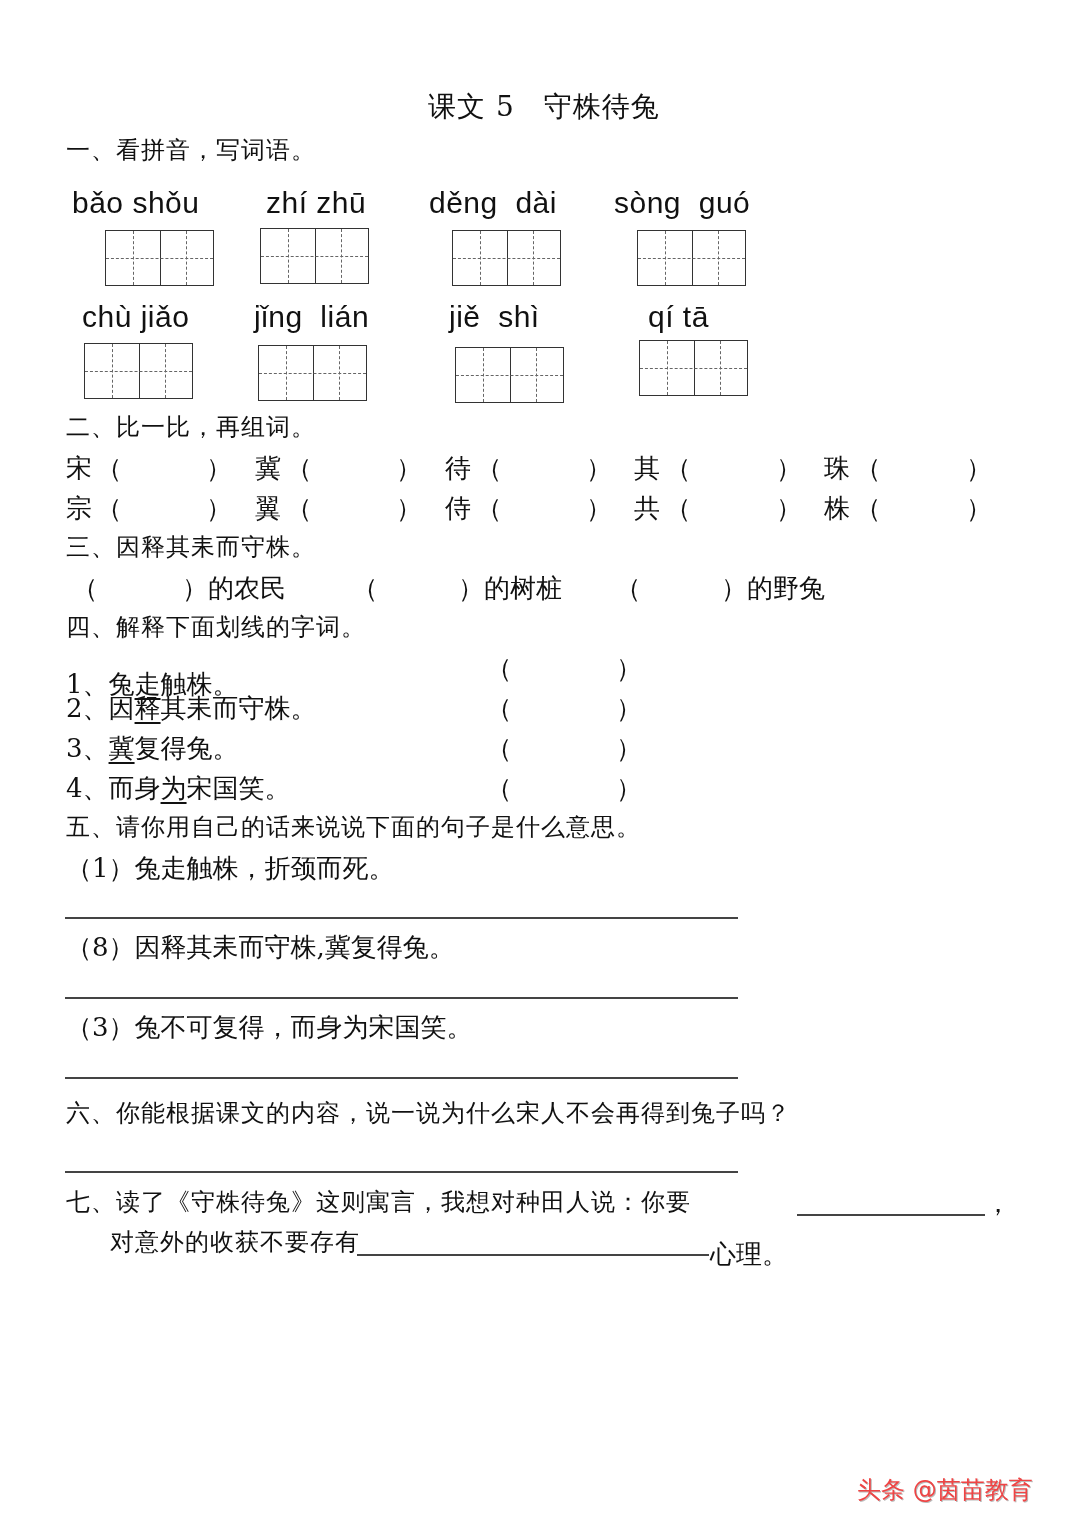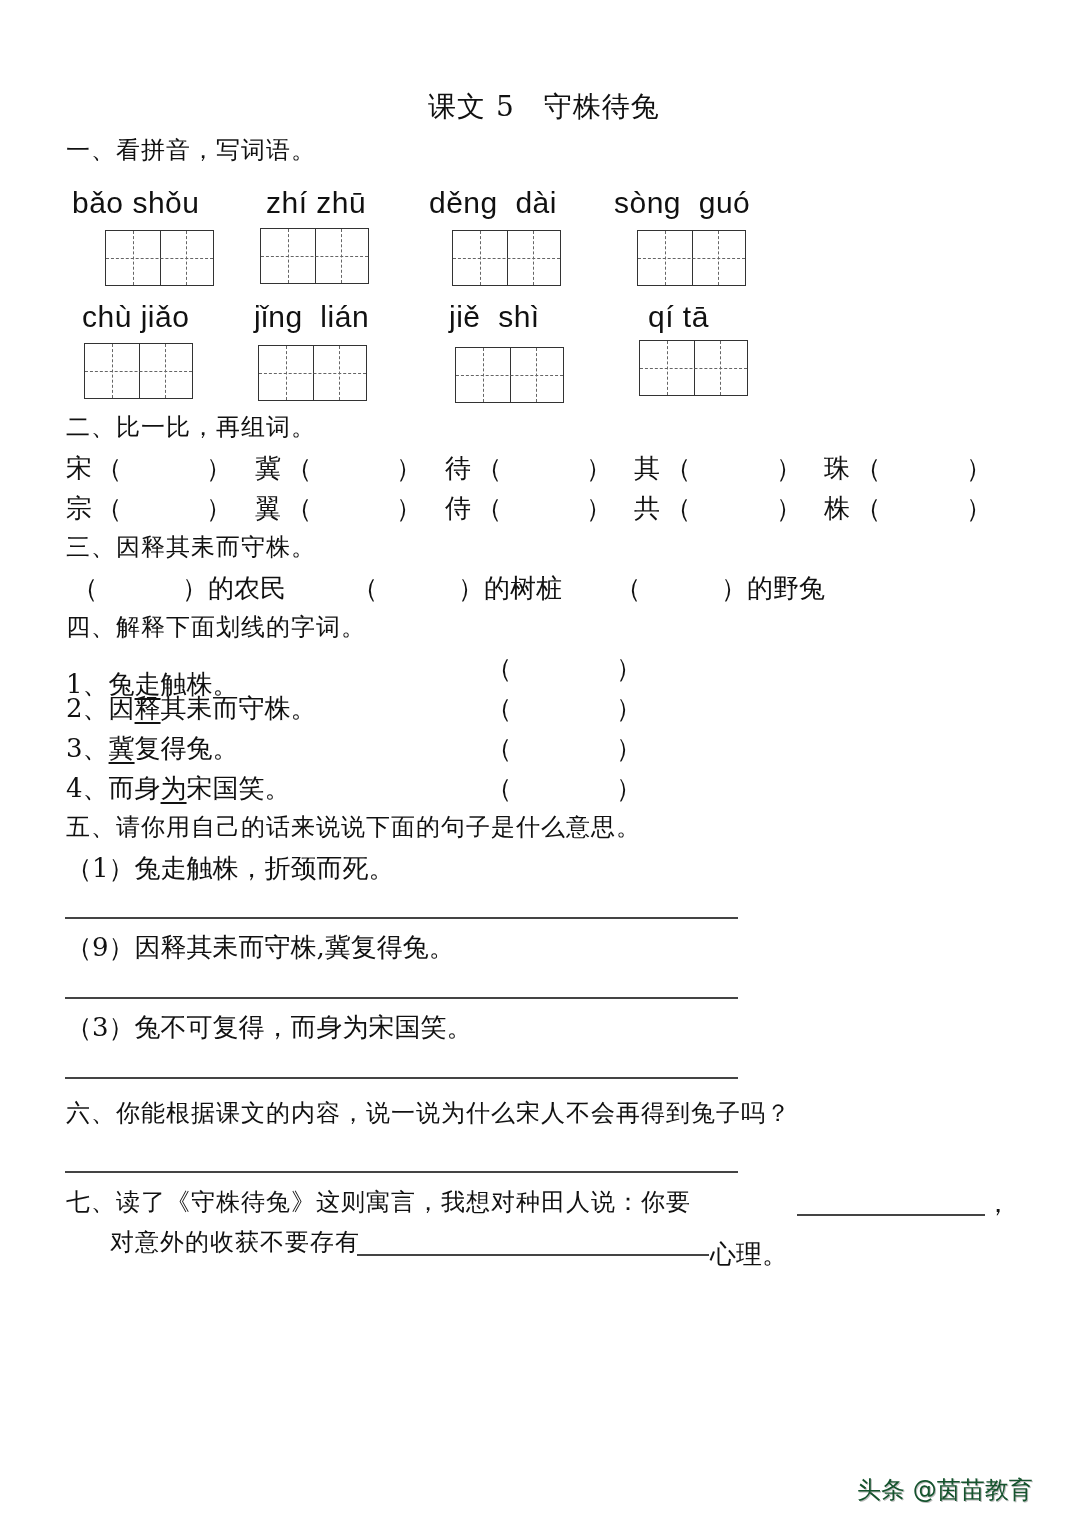--- a/index.html
+++ b/index.html
@@ -18,21 +18,21 @@
   .tian {
     position: absolute; width: 109px; height: 56px;
     border: 1.5px solid #333; box-sizing: border-box; background: #fff;
   }
   .tian .mid { position: absolute; left: 50%; top: 0; bottom: 0; border-left: 1.5px solid #333; }
   .tian .dv { position: absolute; top: 0; bottom: 0; border-left: 1px dashed #666; }
   .tian .dh { position: absolute; left: 0; right: 0; top: 50%; border-top: 1px dashed #666; }
   .row { font-size: 26px; }
   .line { position: absolute; height: 0; border-top: 2px solid #444; }
   .ul { text-decoration: underline; text-underline-offset: 5px; text-decoration-thickness: 1.5px; }
-  .wm { font-family: "DejaVu Sans", sans-serif; font-size: 24px; color: #14532d; top: 1474px; left: 857px;
+  .wm { font-family: "DejaVu Sans", sans-serif; font-size: 24px; color: #ef4444; top: 1474px; left: 857px;
         text-shadow: 1px 1px 0 #bbb; }
 </style>
 </head>
 <body>
 
 <div class="abs title">课文 5　守株待兔</div>
 
 <div class="abs sec" style="top:134px;">一、看拼音，写词语。</div>
 
 <div class="abs py" style="top:186px; left:72px;">bǎo shǒu</div>
@@ -154,21 +154,21 @@
 <span class="abs row" style="top:731px; left:486px;">（</span>
 <span class="abs row" style="top:731px; left:616px;">）</span>
 
 <div class="abs row" style="top:771px; left:66px;"><span>4、而身</span><span class="ul">为</span><span>宋国笑。</span></div>
 <span class="abs row" style="top:771px; left:486px;">（</span>
 <span class="abs row" style="top:771px; left:616px;">）</span>
 
 <div class="abs sec" style="top:811px;">五、请你用自己的话来说说下面的句子是什么意思。</div>
 <div class="abs row" style="top:851px; left:66px;">（1）兔走触株，折颈而死。</div>
 <div class="line" style="top:917px; left:65px; width:673px;"></div>
-<div class="abs row" style="top:930px; left:66px;">（9）因释其耒而守株,冀复得兔。</div>
+<div class="abs row" style="top:930px; left:66px;">（8）因释其耒而守株,冀复得兔。</div>
 <div class="line" style="top:997px; left:65px; width:673px;"></div>
 <div class="abs row" style="top:1010px; left:66px;">（3）兔不可复得，而身为宋国笑。</div>
 <div class="line" style="top:1077px; left:65px; width:673px;"></div>
 
 <div class="abs sec" style="top:1097px;">六、你能根据课文的内容，说一说为什么宋人不会再得到兔子吗？</div>
 <div class="line" style="top:1171px; left:65px; width:673px;"></div>
 
 <div class="abs sec" style="top:1186px;">七、读了《守株待兔》这则寓言，我想对种田人说：你要</div>
 <div class="line" style="top:1214px; left:797px; width:188px;"></div>
 <span class="abs row" style="top:1186px; left:985px;">，</span>

